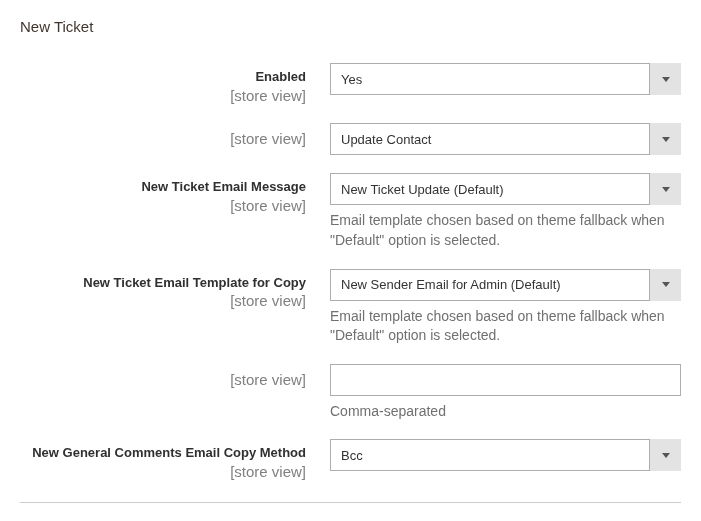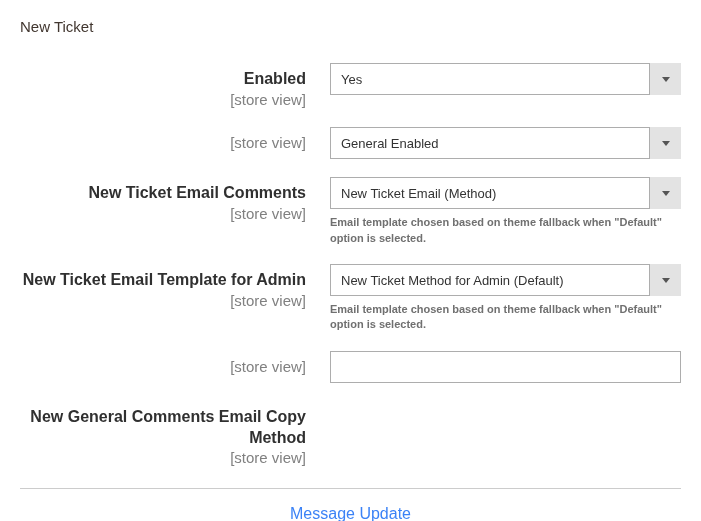--- a/index.html
+++ b/index.html
@@ -22,21 +22,21 @@
       align-items: flex-start;
       margin-bottom: 18px;
     }
     .label-col {
       width: 310px;
       text-align: right;
       padding-right: 24px;
       padding-top: 6px;
     }
     .label-main {
-      font-size: 16px;
+      font-size: 13px;
       font-weight: 600;
       color: #303030;
       display: block;
       line-height: 1.3;
     }
     .label-scope {
       font-size: 15px;
       color: #808080;
       display: block;
       line-height: 1.3;
@@ -83,25 +83,24 @@
     .text-input {
       width: 100%;
       height: 32px;
       border: 1px solid #adadad;
       background: #fff;
       padding: 0 10px;
       font-size: 13px;
       color: #333;
     }
     .help-text {
-      font-size: 11px;
+      font-size: 14px;
       color: #707070;
       margin-top: 6px;
       line-height: 1.4;
-      font-weight: bold;
     }
     .divider {
       border: none;
       border-top: 1px solid #ccc;
       margin: 20px 0 16px 0;
     }
     .section-title-2 {
       font-size: 16px;
       color: #3b82f6;
       font-weight: 400;
@@ -130,77 +129,88 @@
     </div>
   </div>
 </div>
 
 <div class="field-row">
   <div class="label-col">
     <span class="label-scope">[store view]</span>
   </div>
   <div class="control-col">
     <div class="select-wrap">
-      <div class="select-display">General Enabled</div>
-      <div class="select-arrow">
-        <svg viewBox="0 0 8 5">
-            <path d="M0 0 L8 0 L4 5 Z"></path>
-          </svg>
-      </div>
-    </div>
-  </div>
-</div>
-
-<div class="field-row">
-  <div class="label-col">
-    <span class="label-main">New Ticket Email Comments</span>
-    <span class="label-scope">[store view]</span>
-  </div>
-  <div class="control-col">
-    <div class="select-wrap">
-      <div class="select-display">New Ticket Email (Method)</div>
+      <div class="select-display">Update Contact</div>
+      <div class="select-arrow">
+        <svg viewBox="0 0 8 5">
+            <path d="M0 0 L8 0 L4 5 Z"></path>
+          </svg>
+      </div>
+    </div>
+  </div>
+</div>
+
+<div class="field-row">
+  <div class="label-col">
+    <span class="label-main">New Ticket Email Message</span>
+    <span class="label-scope">[store view]</span>
+  </div>
+  <div class="control-col">
+    <div class="select-wrap">
+      <div class="select-display">New Ticket Update (Default)</div>
       <div class="select-arrow">
         <svg viewBox="0 0 8 5">
             <path d="M0 0 L8 0 L4 5 Z"></path>
           </svg>
       </div>
     </div>
     <div class="help-text">Email template chosen based on theme fallback when "Default" option is selected.</div>
   </div>
 </div>
 
 <div class="field-row">
   <div class="label-col">
-    <span class="label-main">New Ticket Email Template for Admin</span>
-    <span class="label-scope">[store view]</span>
-  </div>
-  <div class="control-col">
-    <div class="select-wrap">
-      <div class="select-display">New Ticket Method for Admin (Default)</div>
+    <span class="label-main">New Ticket Email Template for Copy</span>
+    <span class="label-scope">[store view]</span>
+  </div>
+  <div class="control-col">
+    <div class="select-wrap">
+      <div class="select-display">New Sender Email for Admin (Default)</div>
       <div class="select-arrow">
         <svg viewBox="0 0 8 5">
             <path d="M0 0 L8 0 L4 5 Z"></path>
           </svg>
       </div>
     </div>
     <div class="help-text">Email template chosen based on theme fallback when "Default" option is selected.</div>
   </div>
 </div>
 
 <div class="field-row">
   <div class="label-col">
     <span class="label-scope">[store view]</span>
   </div>
   <div class="control-col">
     <input type="text" class="text-input" value="" style="">
+    <div class="help-text">Comma-separated</div>
   </div>
 </div>
 
 <div class="field-row">
   <div class="label-col">
     <span class="label-main">New General Comments Email Copy Method</span>
     <span class="label-scope">[store view]</span>
   </div>
+  <div class="control-col">
+    <div class="select-wrap">
+      <div class="select-display">Bcc</div>
+      <div class="select-arrow">
+        <svg viewBox="0 0 8 5">
+            <path d="M0 0 L8 0 L4 5 Z"></path>
+          </svg>
+      </div>
+    </div>
+  </div>
 </div>
 
 <hr class="divider">
 
 <div class="section-title-2">Message Update</div>
 
 </body></html>

